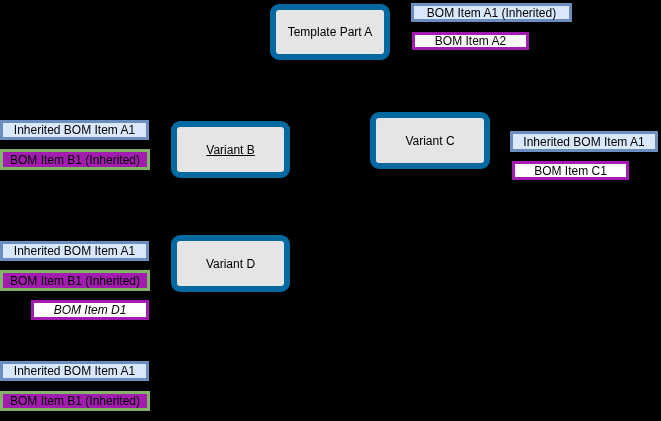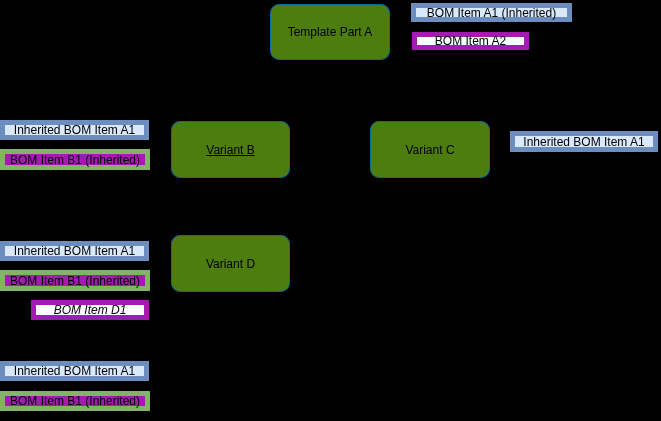--- a/index.html
+++ b/index.html
@@ -21,35 +21,35 @@
     position: absolute;
     box-sizing: border-box;
     display: flex;
     align-items: center;
     justify-content: center;
     text-align: center;
     white-space: nowrap;
     line-height: 1;
   }
   .node {
-    background: #4d7c0f;
-    border: 1px solid #0369a1;
+    background: #e5e5e5;
+    border: 6px solid #0369a1;
     border-radius: 9px;
   }
   .bom {
     background: #ffffff;
-    border: 5px solid #a21caf;
+    border: 3px solid #a21caf;
   }
   .bom.blue  { background: #dae8fc; border-color: #6c8ebf; }
   .bom.green { background: #a21caf; border-color: #82b366; }
 
   
   .pos-template-a { left: 270px; top: 4px;   width: 120px; height: 56px; }
   .pos-variant-b  { left: 171px; top: 121px; width: 119px; height: 57px; text-decoration: underline; }
-  .pos-variant-c  { left: 370px; top: 121px; width: 120px; height: 57px; }
+  .pos-variant-c  { left: 370px; top: 112px; width: 120px; height: 57px; }
   .pos-variant-d  { left: 171px; top: 235px; width: 119px; height: 57px; }
   .pos-variant-e  { left: 171px; top: 361px; width: 119px; height: 57px; }
 
   
   .pos-a1   { left: 411px; top: 3px;   width: 161px; height: 19px; }
   .pos-a2   { left: 412px; top: 32px;  width: 117px; height: 18px; }
   .pos-b-a1 { left: 0px;   top: 120px; width: 149px; height: 20px; }
   .pos-b-b1 { left: 0px;   top: 149px; width: 150px; height: 21px; }
   .pos-c-a1 { left: 510px; top: 131px; width: 148px; height: 21px; }
   .pos-c-c1 { left: 512px; top: 161px; width: 117px; height: 19px; }
@@ -69,20 +69,21 @@
   <div class="node pos-variant-c">Variant C</div>
   <div class="node pos-variant-d">Variant D</div>
 
   <div class="bom blue pos-a1">BOM Item A1 (Inherited)</div>
   <div class="bom pos-a2">BOM Item A2</div>
 
   <div class="bom blue pos-b-a1">Inherited BOM Item A1</div>
   <div class="bom green pos-b-b1">BOM Item B1 (Inherited)</div>
 
   <div class="bom blue pos-c-a1">Inherited BOM Item A1</div>
+  <div class="bom pos-c-c1">BOM Item C1</div>
 
   <div class="bom blue pos-d-a1">Inherited BOM Item A1</div>
   <div class="bom green pos-d-b1">BOM Item B1 (Inherited)</div>
   <div class="bom pos-d-d1">BOM Item D1</div>
 
   <div class="bom blue pos-e-a1">Inherited BOM Item A1</div>
   <div class="bom green pos-e-b1">BOM Item B1 (Inherited)</div>
 
 </div>
 

